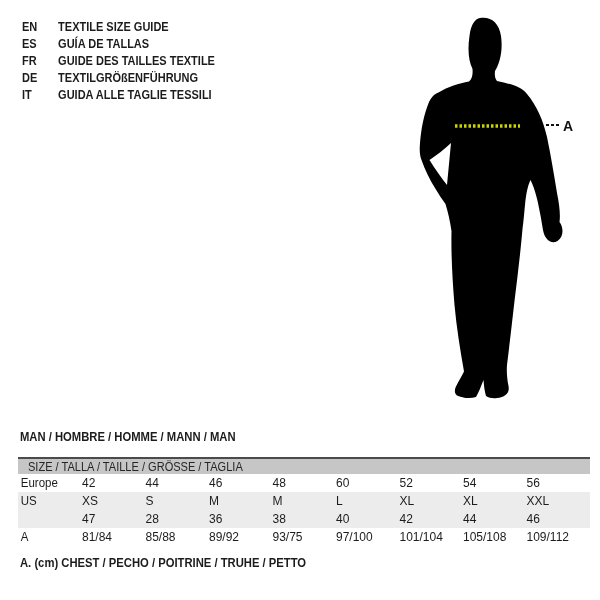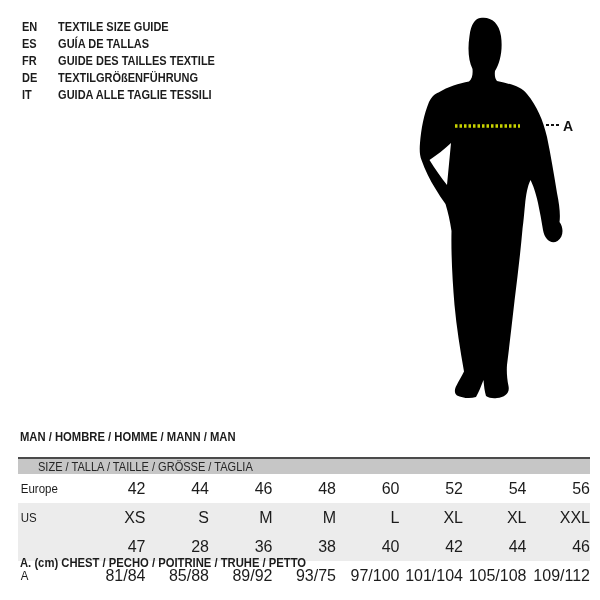--- a/index.html
+++ b/index.html
@@ -17,26 +17,26 @@
   .cat-line{height:20px;font-size:13.5px;font-weight:800;letter-spacing:-0.1px;
             transform:scaleX(0.88);transform-origin:0 50%;white-space:nowrap;line-height:20px;}
   
   .figure-wrap{position:absolute;left:410px;top:0px;width:190px;height:400px;}
   
   .section-title{position:absolute;left:20px;top:421px;font-size:12.5px;font-weight:800;
                  transform:scaleX(0.9);transform-origin:0 50%;white-space:nowrap;}
   
   .size-table{position:absolute;left:18px;top:448px;width:572px;}
   .t-header{height:17px;background:#c6c6c6;border-top:2px solid #4b4b4b;
-            display:flex;align-items:center;padding-left:20px;box-sizing:border-box;}
+            display:flex;align-items:center;padding-left:10px;box-sizing:border-box;}
   .t-header span{font-size:12px;color:#262626;transform:scaleX(0.92);transform-origin:0 50%;white-space:nowrap;}
-  .t-row{height:29px;display:grid;grid-template-columns:64px repeat(8,1fr);align-items:center;}
+  .t-row{height:18px;display:grid;grid-template-columns:64px repeat(8,1fr);align-items:center;}
   .t-row.shaded{background:#ececec;}
   .t-label{font-size:12.5px;padding-left:3px;transform:scaleX(0.92);transform-origin:0 50%;white-space:nowrap;}
-  .t-cell{font-size:16px;text-align:right;white-space:nowrap;}
+  .t-cell{font-size:12px;text-align:left;white-space:nowrap;}
   
   .footnote{position:absolute;left:20px;top:547px;font-size:12.5px;font-weight:800;
             transform:scaleX(0.9);transform-origin:0 50%;white-space:nowrap;}
 </style>
 </head>
 <body>
 
 <div id="canvas">
 
   <div class="lang-list">

